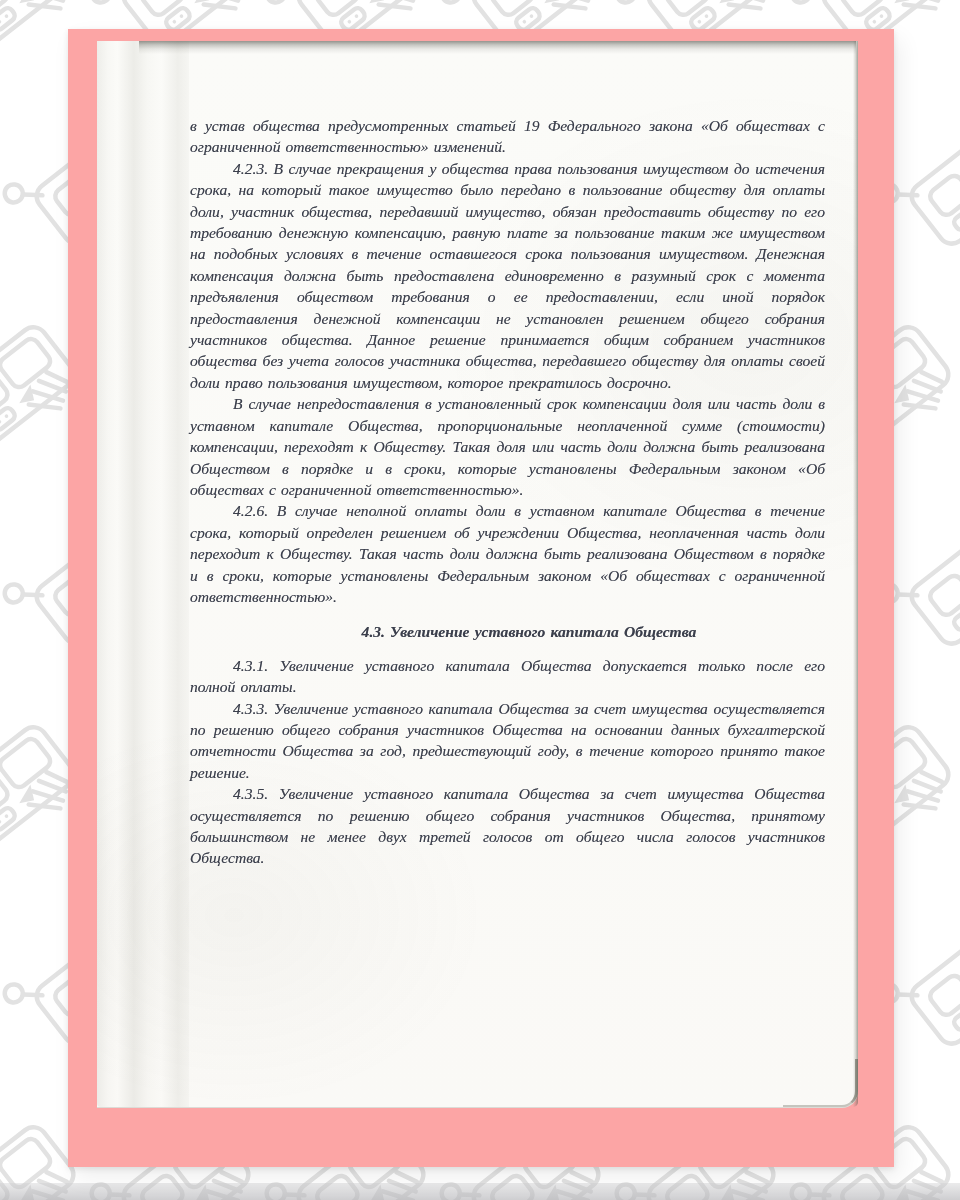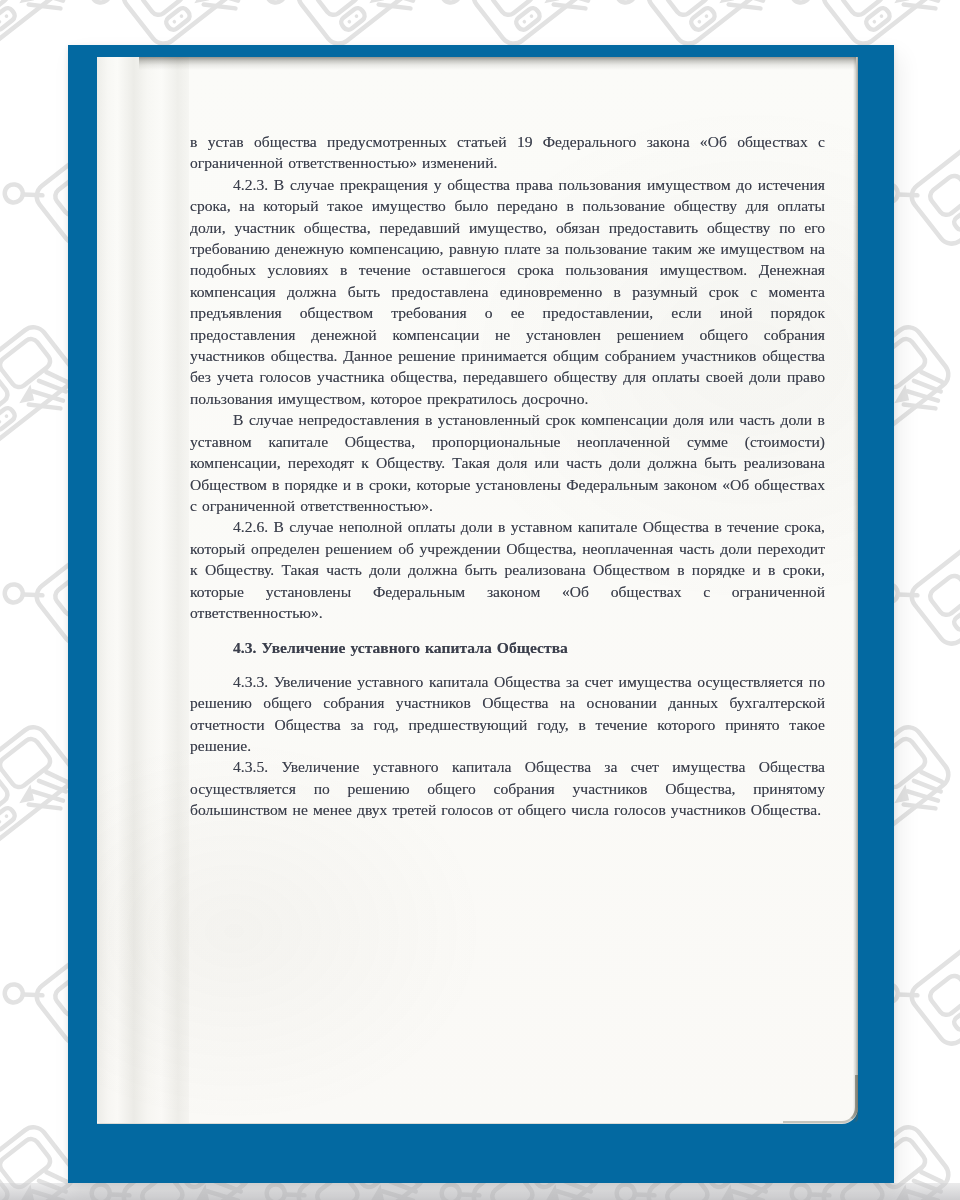--- a/index.html
+++ b/index.html
@@ -21,25 +21,26 @@
   }
   .wm-icon * { vector-effect: non-scaling-stroke; }
   
   .bottom-shade {
     position: absolute; left: 0; right: 0; bottom: 0; height: 17px;
     z-index: 1;
     background: linear-gradient(180deg, rgba(205,205,207,0.40) 0%, rgba(176,176,180,0.62) 100%);
   }
   
   .photo-frame {
-    position: absolute; left: 68px; top: 45px;
+    position: absolute; left: 68px; top: 29px;
     width: 826px; height: 1138px;
-    background: #0369a1;
+    background: #fca5a5;
     box-shadow: 0 2px 6px rgba(0,0,0,0.09), 6px 10px 22px rgba(0,0,0,0.07);
     z-index: 2;
+    font-style: italic;
   }
   
   .paper {
     position: absolute; left: 29px; top: 12px;
     width: 761px; height: 1066px;
     background:
       radial-gradient(ellipse 420px 320px at 18% 82%, rgba(125,125,112,0.05), transparent 60%),
       radial-gradient(ellipse 520px 420px at 86% 28%, rgba(125,125,112,0.045), transparent 60%),
       linear-gradient(#fbfbf8, #faf9f6);
     border-bottom: 1px solid rgba(110,110,98,0.22);
@@ -81,21 +82,21 @@
     text-align: justify;
     word-spacing: 1.2px;
     text-shadow: 0 0 0.5px rgba(59,63,76,0.55);
   }
   .para { margin: 0; }
   .para.indented { text-indent: 43px; }
   .para.heading {
     font-weight: bold;
     text-indent: 43px;
     margin: 14px 0 12px 0;
-    text-align: left;
+    text-align: center;
   }
 </style>
 </head>
 <body>
 
 <svg width="0" height="0" style="position:absolute" aria-hidden="true">
   <defs>
     <g id="wm-shape" fill="none" stroke="#e2e2e2" stroke-width="4" stroke-linecap="round" stroke-linejoin="round">
       <circle cx="18" cy="16" r="8"></circle>
       <line x1="24" y1="22" x2="37" y2="33"></line>
@@ -264,19 +265,20 @@
     <div class="paper-right-edge"></div>
     <div class="paper-corner-br"></div>
 
     <div class="doc-content">
       <div>
           <p class="para">в устав общества предусмотренных статьей 19 Федерального закона «Об обществах с ограниченной ответственностью» изменений.</p>
           <p class="para indented">4.2.3. В случае прекращения у общества права пользования имуществом до истечения срока, на который такое имущество было передано в пользование обществу для оплаты доли, участник общества, передавший имущество, обязан предоставить обществу по его требованию денежную компенсацию, равную плате за пользование таким же имуществом на подобных условиях в течение оставшегося срока пользования имуществом. Денежная компенсация должна быть предоставлена единовременно в разумный срок с момента предъявления обществом требования о ее предоставлении, если иной порядок предоставления денежной компенсации не установлен решением общего собрания участников общества. Данное решение принимается общим собранием участников общества без учета голосов участника общества, передавшего обществу для оплаты своей доли право пользования имуществом, которое прекратилось досрочно.</p>
           <p class="para indented">В случае непредоставления в установленный срок компенсации доля или часть доли в уставном капитале Общества, пропорциональные неоплаченной сумме (стоимости) компенсации, переходят к Обществу. Такая доля или часть доли должна быть реализована Обществом в порядке и в сроки, которые установлены Федеральным законом «Об обществах с ограниченной ответственностью».</p>
           <p class="para indented">4.2.6. В случае неполной оплаты доли в уставном капитале Общества в течение срока, который определен решением об учреждении Общества, неоплаченная часть доли переходит к Обществу. Такая часть доли должна быть реализована Обществом в порядке и в сроки, которые установлены Федеральным законом «Об обществах с ограниченной ответственностью».</p>
           <p class="para heading">4.3. Увеличение уставного капитала Общества</p>
+          <p class="para indented">4.3.1. Увеличение уставного капитала Общества допускается только после его полной оплаты.</p>
           <p class="para indented">4.3.3. Увеличение уставного капитала Общества за счет имущества осуществляется по решению общего собрания участников Общества на основании данных бухгалтерской отчетности Общества за год, предшествующий году, в течение которого принято такое решение.</p>
           <p class="para indented">4.3.5. Увеличение уставного капитала Общества за счет имущества Общества осуществляется по решению общего собрания участников Общества, принятому большинством не менее двух третей голосов от общего числа голосов участников Общества.</p>
         </div>
 
     </div>
   </div>
 </div>
 
 </body></html>

